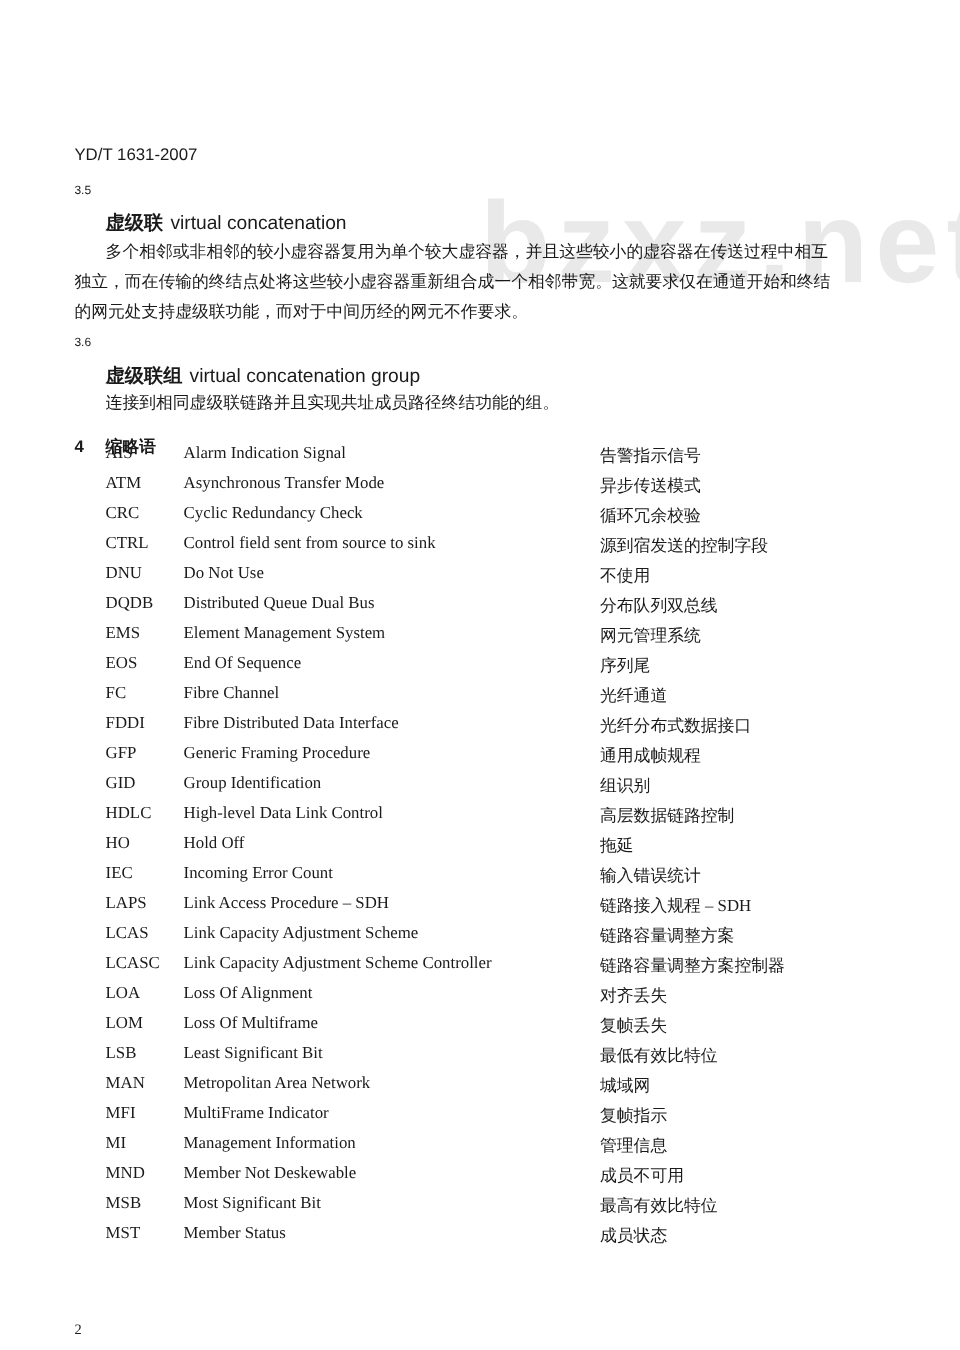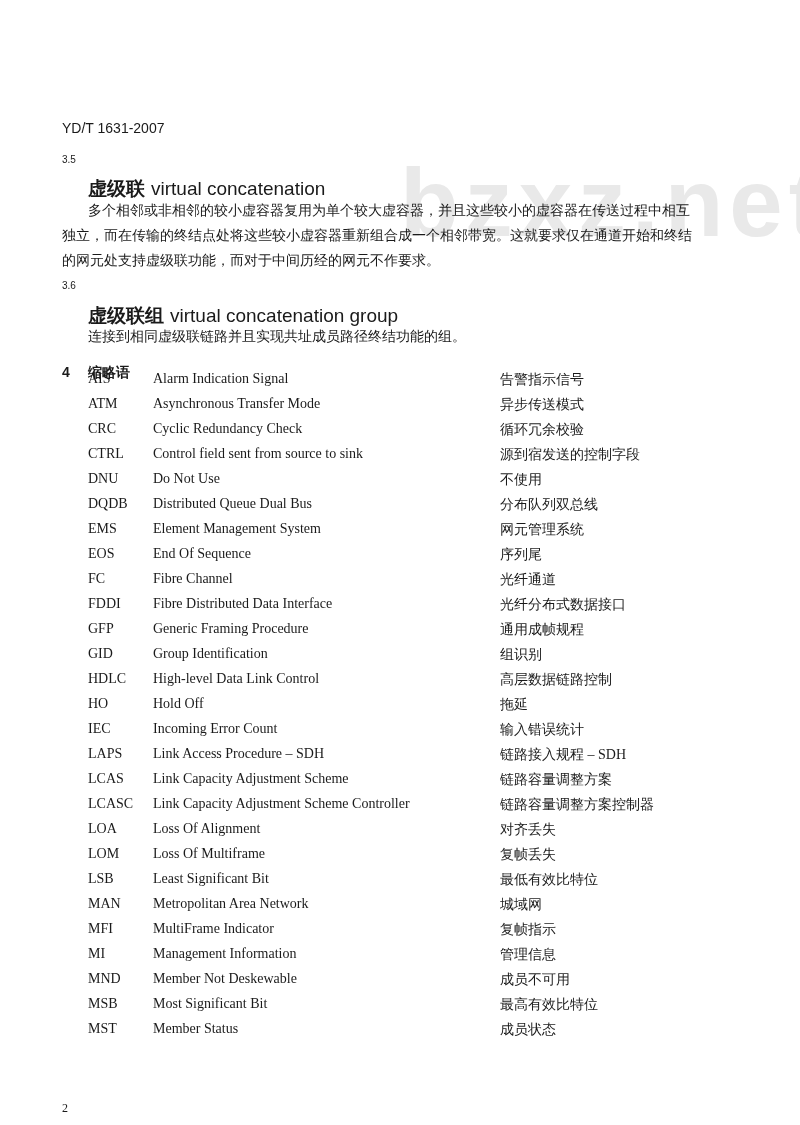--- a/index.html
+++ b/index.html
@@ -12,21 +12,21 @@
       position: absolute; left: 400px; top: 155px;
       font-family: "Liberation Sans", sans-serif; font-weight: bold;
       font-size: 96px; color: #e9e9e9; letter-spacing: 6px; z-index: 0;
       line-height: 1;
     }
     .sans { font-family: "Liberation Sans", "DejaVu Sans", sans-serif; }
     .serif { font-family: "Liberation Serif", "DejaVu Serif", serif; }
     .abs { position: absolute; z-index: 1; white-space: nowrap; margin-top: 48px; }
     .header-code { left: 62px; top: 72px; font-size: 14px; }
     .clause-num { font-size: 10px; }
-    .term { font-size: 19px; }
+    .term { font-size: 16px; }
     .term b { font-weight: bold; margin-right: 6px; }
     .para { font-size: 14px; line-height: 25px; white-space: normal; }
     .section-title { font-size: 14px; font-weight: bold; }
     .abbr-list { position: absolute; left: 88px; top: 371px; z-index: 1; }
     .abbr-row { position: relative; height: 25px; font-size: 14px; }
     .abbr-row span { position: absolute; top: 0; white-space: nowrap; }
     .abbr-code { left: 0; }
     .abbr-en { left: 65px; }
     .abbr-zh { left: 412px; text-align: right; }
     .page-num { left: 62px; top: 1053px; font-size: 12px; }

